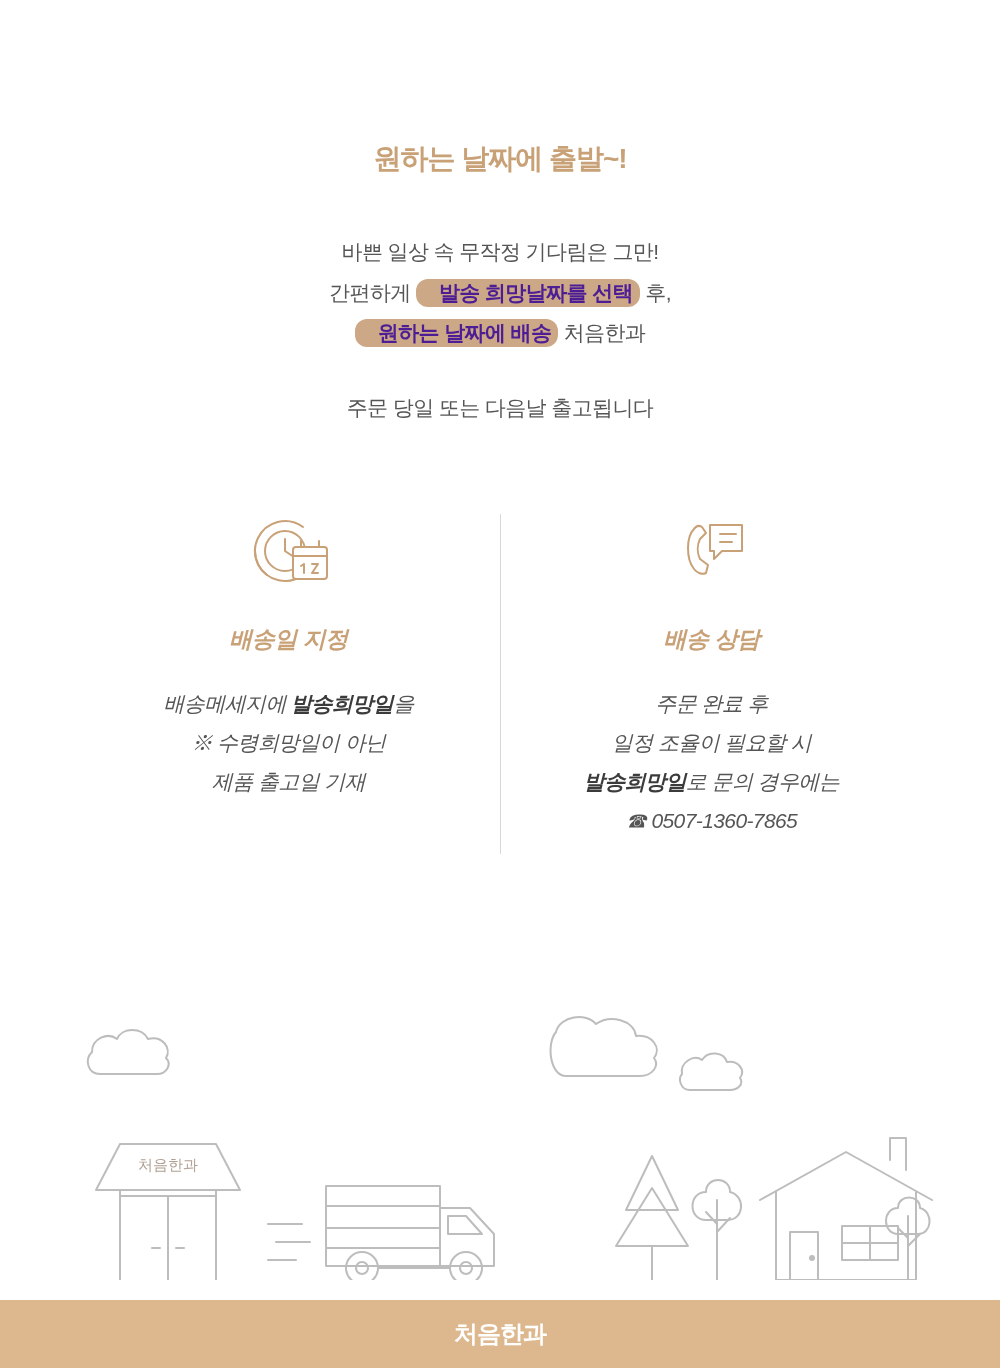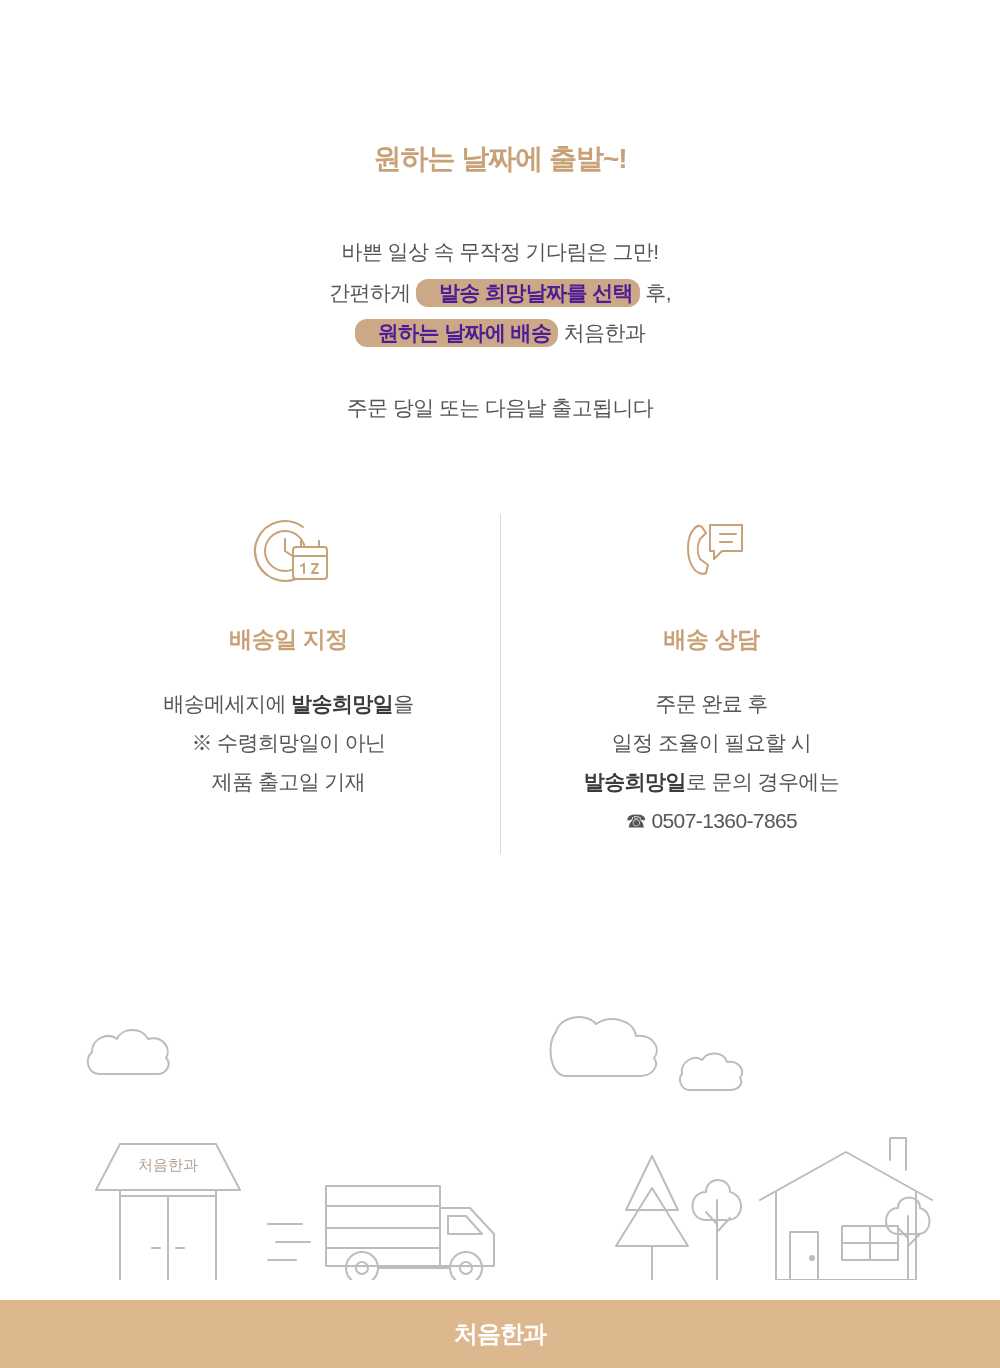--- a/index.html
+++ b/index.html
@@ -75,20 +75,21 @@
     margin-top: 78px;
     display: flex;
     justify-content: center;
     align-items: stretch;
     position: relative;
   }
   .feature {
     width: 330px;
     text-align: center;
     padding: 0 20px;
+    font-style: italic;
   }
   .divider {
     width: 1px;
     background: #d8d8d8;
     margin: 8px 26px 0 26px;
     height: 340px;
   }
   .feature .icon {
     height: 92px;
     display: flex;

